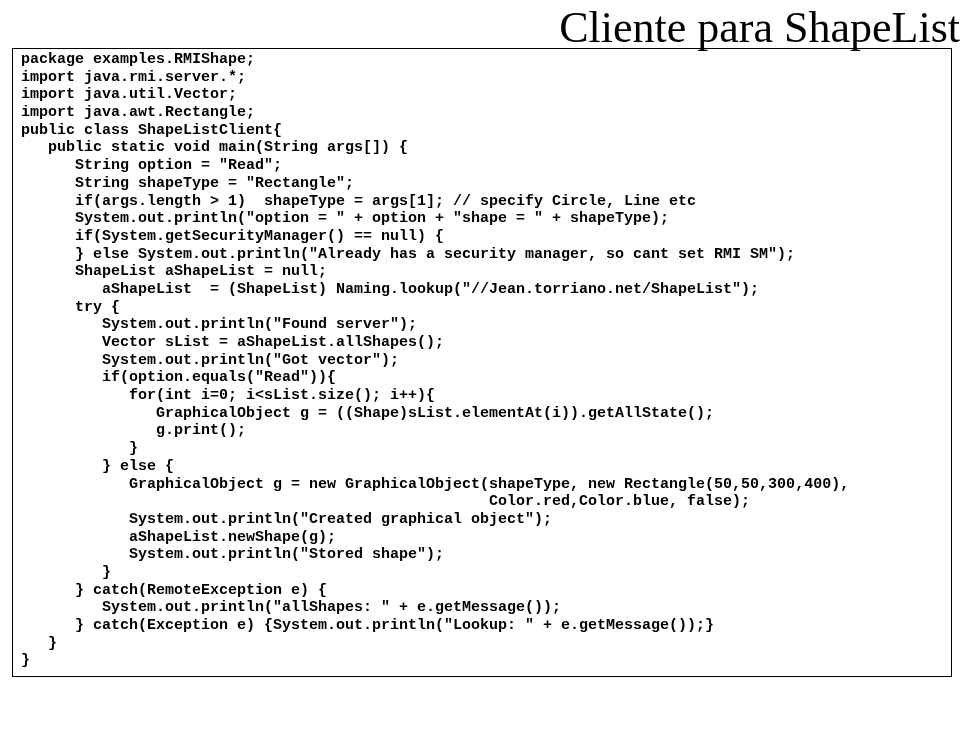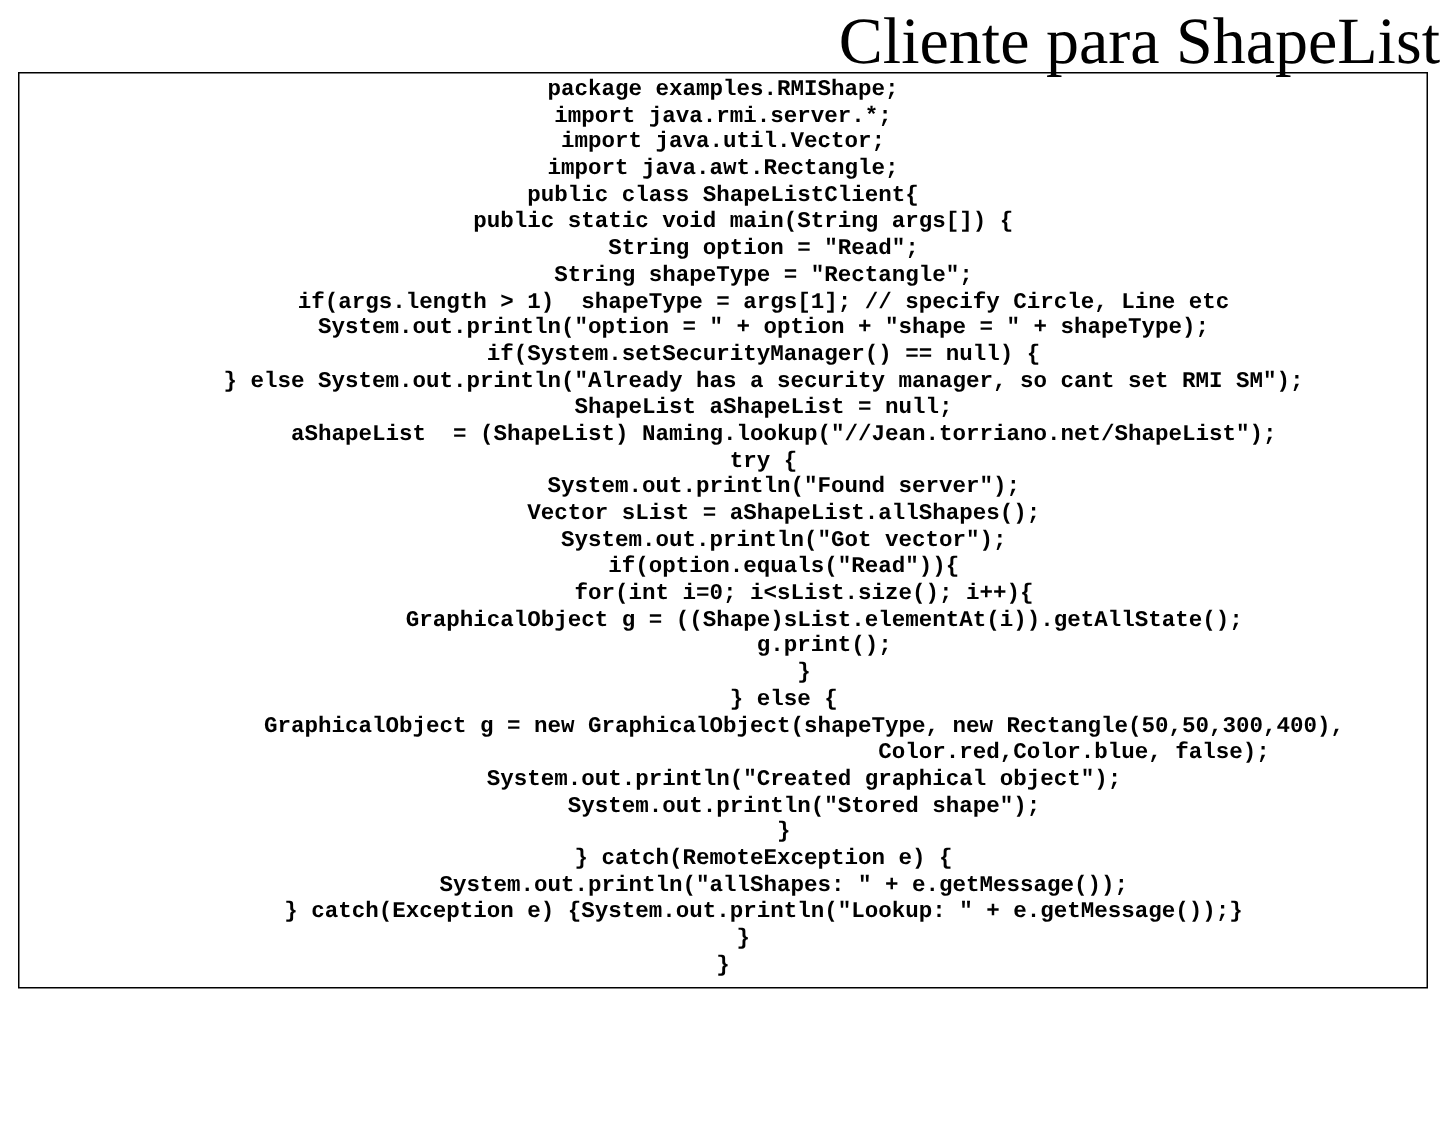--- a/index.html
+++ b/index.html
@@ -1,19 +1,18 @@
 <!DOCTYPE html>
 <html><head>
   <meta charset="utf-8">
   <style>
     * {
       margin: 0;
       padding: 0;
       box-sizing: border-box;
-      text-align: center;
     }
     body {
       width: 960px;
       height: 756px;
       background: #ffffff;
       font-family: "Courier New", monospace;
       overflow: hidden;
     }
     .title {
       font-family: "Times New Roman", serif;
@@ -53,37 +52,38 @@
 <div class="code">import java.rmi.server.*;</div>
 <div class="code">import java.util.Vector;</div>
 <div class="code">import java.awt.Rectangle;</div>
 <div class="code"></div>
 <div class="code">public class ShapeListClient{</div>
 <div class="code">   public static void main(String args[]) {</div>
 <div class="code">      String option = "Read";</div>
 <div class="code">      String shapeType = "Rectangle";</div>
 <div class="code">      if(args.length &gt; 1)  shapeType = args[1]; // specify Circle, Line etc</div>
 <div class="code">      System.out.println("option = " + option + "shape = " + shapeType);</div>
-<div class="code">      if(System.setSecurityManager() == null) {</div>
+<div class="code">      if(System.getSecurityManager() == null) {</div>
 <div class="code">      } else System.out.println("Already has a security manager, so cant set RMI SM");</div>
 <div class="code">      ShapeList aShapeList = null;</div>
 <div class="code">         aShapeList  = (ShapeList) Naming.lookup("//Jean.torriano.net/ShapeList");</div>
 <div class="code">      try {</div>
 <div class="code">         System.out.println("Found server");</div>
 <div class="code">         Vector sList = aShapeList.allShapes();</div>
 <div class="code">         System.out.println("Got vector");</div>
 <div class="code">         if(option.equals("Read")){</div>
 <div class="code">            for(int i=0; i&lt;sList.size(); i++){</div>
 <div class="code">               GraphicalObject g = ((Shape)sList.elementAt(i)).getAllState();</div>
 <div class="code">               g.print();</div>
 <div class="code">            }</div>
 <div class="code">         } else {</div>
 <div class="code">            GraphicalObject g = new GraphicalObject(shapeType, new Rectangle(50,50,300,400),</div>
 <div class="code">                                                    Color.red,Color.blue, false);</div>
 <div class="code">            System.out.println("Created graphical object");</div>
+<div class="code">            aShapeList.newShape(g);</div>
 <div class="code">            System.out.println("Stored shape");</div>
 <div class="code">         }</div>
 <div class="code">      } catch(RemoteException e) {</div>
 <div class="code">         System.out.println("allShapes: " + e.getMessage());</div>
 <div class="code">      } catch(Exception e) {System.out.println("Lookup: " + e.getMessage());}</div>
 <div class="code">   }</div>
 <div class="code">}</div>
 </div>
 
 </body></html>

